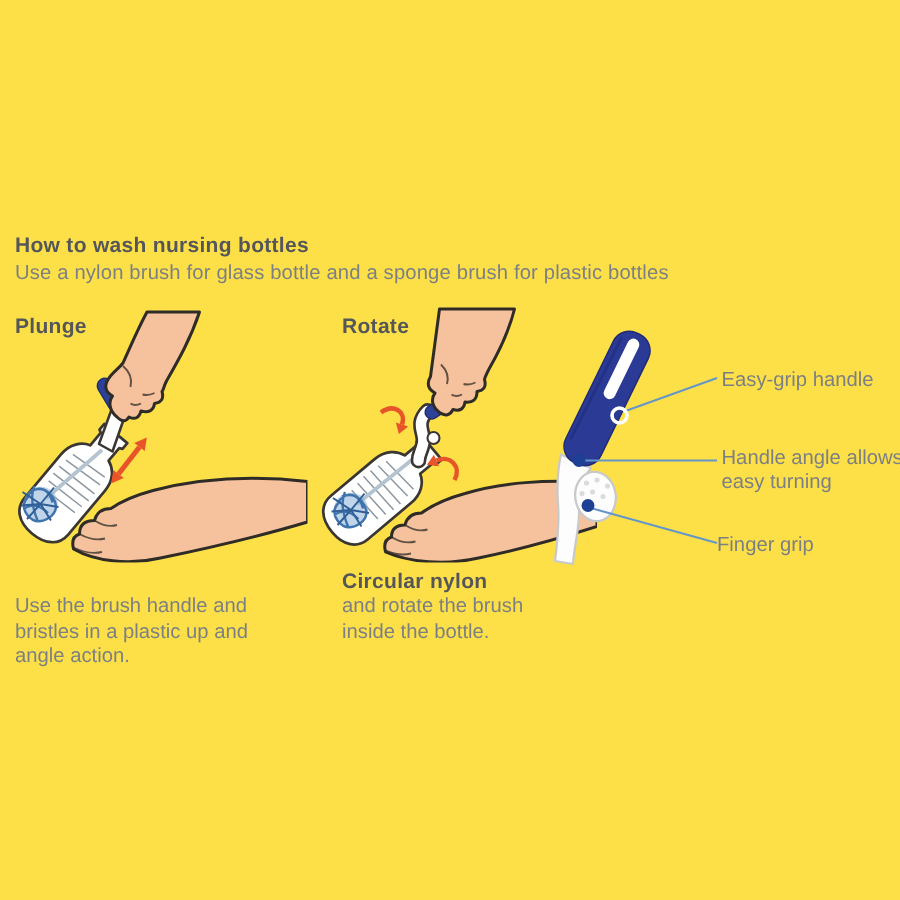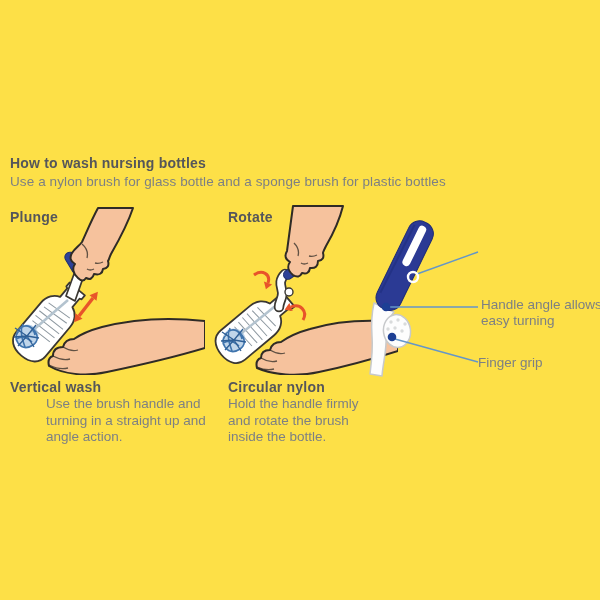--- a/index.html
+++ b/index.html
@@ -135,35 +135,36 @@
       <line x1="57" y1="64" x2="118" y2="42"></line>
       <line x1="30" y1="97" x2="118" y2="97"></line>
       <line x1="35" y1="129" x2="118" y2="152"></line>
     </g>
 
     <circle cx="53" cy="67" r="5" fill="none" stroke="#ffffff" stroke-width="2.4"></circle>
     <circle cx="26" cy="97" r="4.3" fill="#1d3f94"></circle>
     <circle cx="32" cy="127" r="4.3" fill="#1d3f94"></circle>
   </svg>
 
+  <div class="callout-block" style="left:481px; top:245px;">
+    <div class="callout-line">Easy-grip handle</div>
+  </div>
   <div class="callout-block" style="left:481px; top:297px;">
     <div class="callout-line">Handle angle allows</div>
     <div class="callout-line">easy turning</div>
   </div>
   <div class="callout-block" style="left:478px; top:355px;">
     <div class="callout-line">Finger grip</div>
   </div>
 
-  <div class="t step-heading" style="left:10px; top:379px;">Vertical wash</div>
-  <div class="body-block" style="left:10px; top:396px;margin-left:36px;">
+  <div class="body-block" style="left:10px; top:396px;">
     <div class="body-line">Use the brush handle and</div>
-    <div class="body-line">turning in a straight up and</div>
+    <div class="body-line">bristles in a plastic up and</div>
     <div class="body-line">angle action.</div>
   </div>
 
   <div class="t step-heading" style="left:228px; top:379px;">Circular nylon</div>
   <div class="body-block" style="left:228px; top:396px;">
-    <div class="body-line">Hold the handle firmly</div>
     <div class="body-line">and rotate the brush</div>
     <div class="body-line">inside the bottle.</div>
   </div>
 
 </div>
 
 </body></html>

